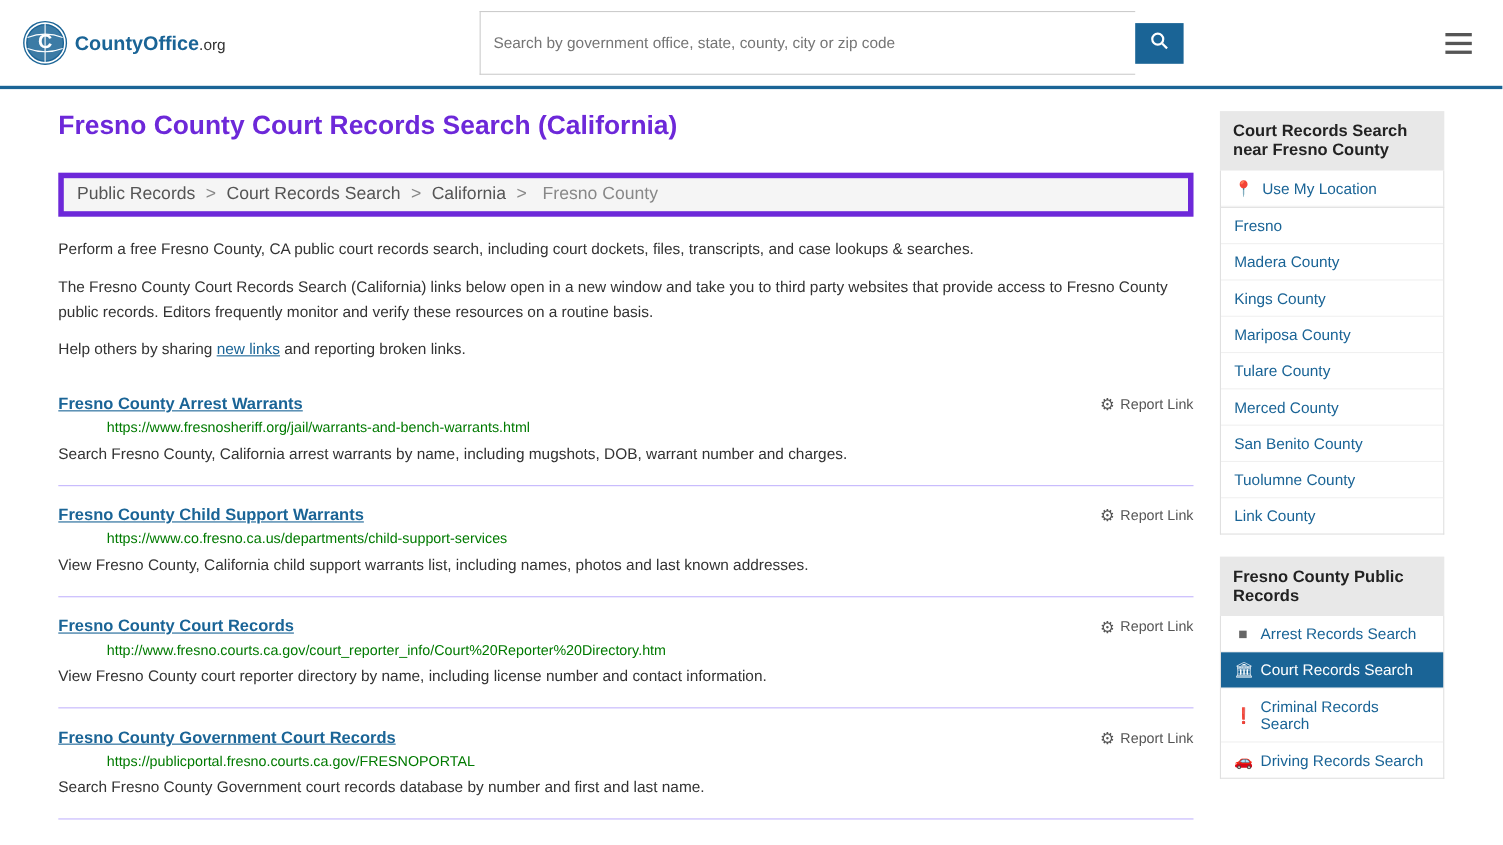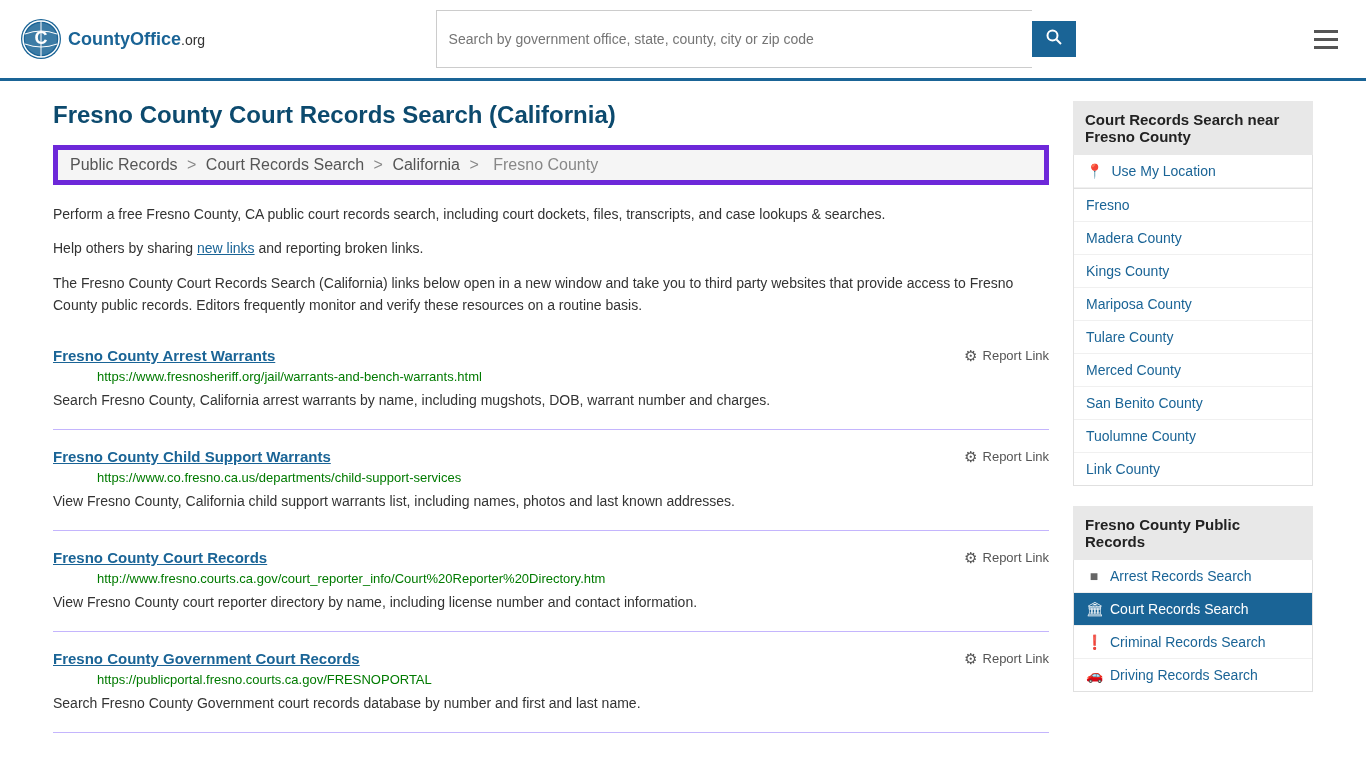--- a/index.html
+++ b/index.html
@@ -76,22 +76,22 @@
       gap: 24px;
     }
 
     
     .main-content {
       flex: 1;
     }
     .page-title {
       font-size: 24px;
       font-weight: bold;
-      color: #0c4a6e;
-      margin-bottom: 16px;
+      color: #6d28d9;
+      margin-bottom: 28px;
     }
     .breadcrumb {
       background: #f5f5f5;
       padding: 6px 12px;
       font-size: 16px;
       color: #555;
       margin-bottom: 18px;
       border: 5px solid #6d28d9;
     }
     .breadcrumb a {
@@ -149,21 +149,21 @@
       padding-left: 44px;
     }
     .result-desc {
       font-size: 14px;
       color: #333;
       line-height: 1.5;
     }
 
     
     .sidebar {
-      width: 240px;
+      width: 204px;
       flex-shrink: 0;
     }
     .sidebar-section {
       margin-bottom: 20px;
     }
     .sidebar-header {
       background: #e8e8e8;
       padding: 10px 12px;
       font-size: 15px;
       font-weight: bold;
@@ -267,24 +267,24 @@
       <a href="#">Public Records</a>
       <span> &gt; </span>
       <a href="#">Court Records Search</a>
       <span> &gt; </span>
       <a href="#">California</a>
       <span> &gt; </span>
       <span>Fresno County</span>
     </div>
 
     <p class="description">Perform a free Fresno County, CA public court records search, including court dockets, files, transcripts, and case lookups &amp; searches.</p>
+    <p class="description">The Fresno County Court Records Search (California) links below open in a new window and take you to third party websites that provide access to Fresno County public records. Editors frequently monitor and verify these resources on a routine basis.</p>
     <p class="description">
       <span>Help others by sharing </span><a href="#">new links</a><span> and reporting broken links.</span>
     </p>
-    <p class="description">The Fresno County Court Records Search (California) links below open in a new window and take you to third party websites that provide access to Fresno County public records. Editors frequently monitor and verify these resources on a routine basis.</p>
 
     <div id="results-container">
         <div class="result-item">
       <div class="result-title-row">
         <a class="result-title">Fresno County Arrest Warrants</a>
         <div class="report-link">
           <span class="report-icon">⚙</span>
           <span>Report Link</span>
         </div>
       </div>

